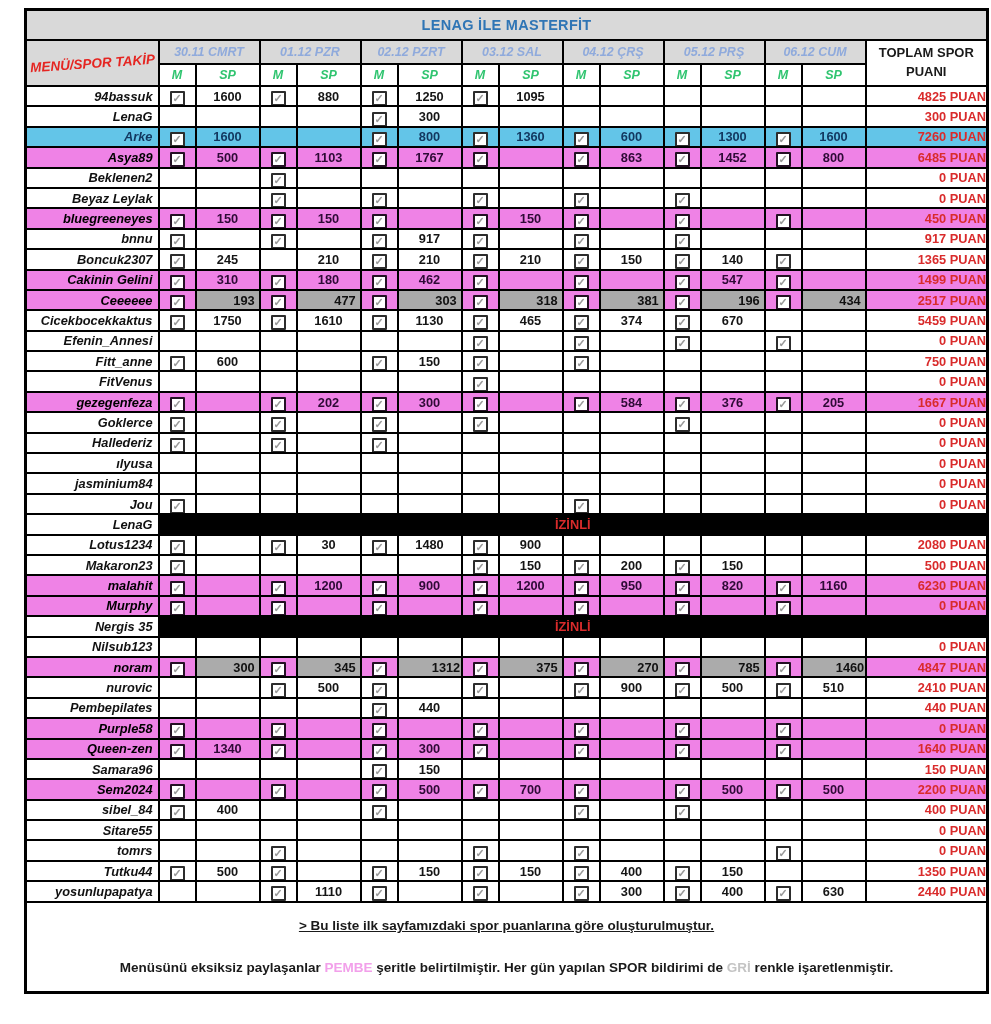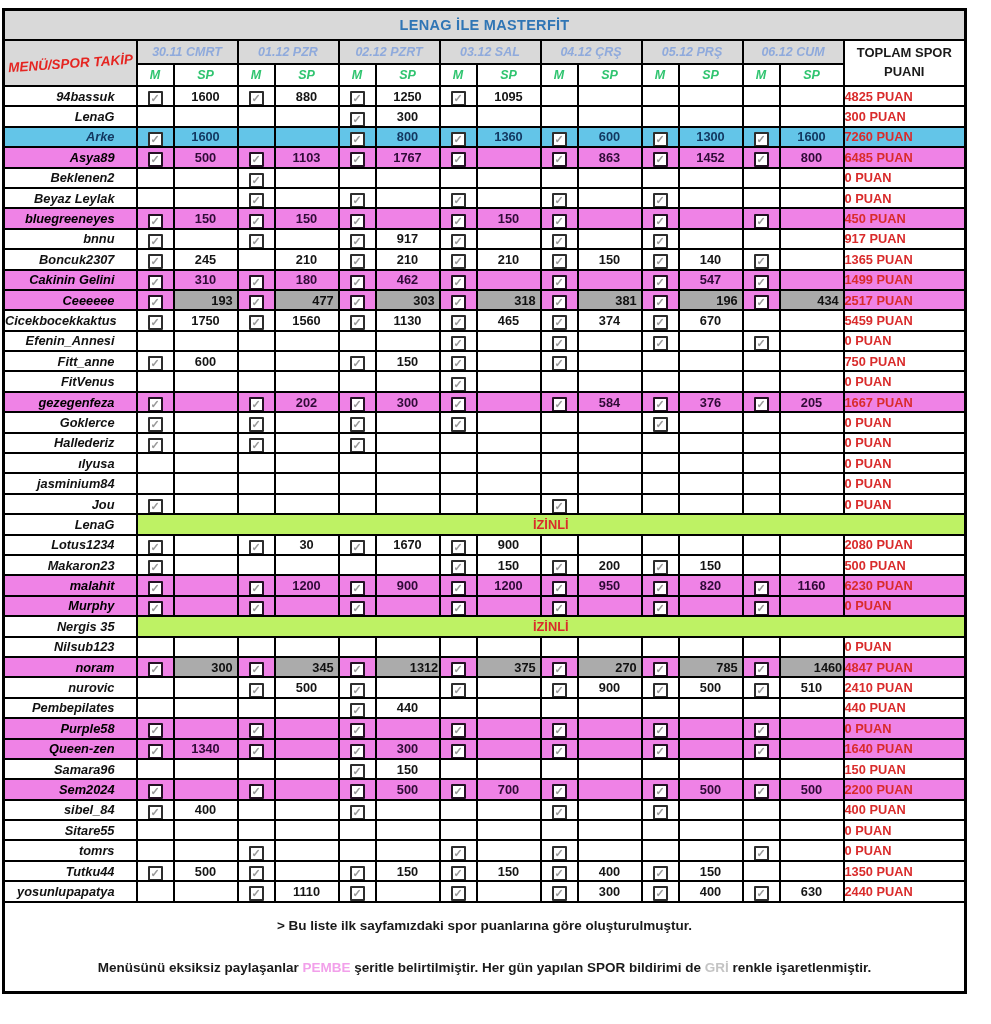--- a/index.html
+++ b/index.html
@@ -1,46 +1,46 @@
 <!DOCTYPE html>
 <html><head>
 <meta charset="utf-8">
 <style>
   html,body{margin:0;padding:0;width:991px;height:1024px;background:#ffffff;overflow:hidden;
     font-family:"Liberation Sans", sans-serif;}
-  .sheet{position:absolute;left:2px;top:8px;}
+  .sheet{position:absolute;left:24px;top:8px;}
   table{border-collapse:collapse;table-layout:fixed;width:962px;border:3px solid #000;}
   th,td{border:2px solid #000;padding:0;overflow:hidden;white-space:nowrap;vertical-align:middle;}
   
   .title-row th{height:28px;background:#d9d9d9;color:#2f75b5;font-size:14.5px;font-weight:bold;text-align:center;letter-spacing:.3px;}
   th.day{height:22px;background:#d9d9d9;color:#8faadc;font-style:italic;font-weight:bold;font-size:12.5px;text-align:center;}
   th.corner{background:#d9d9d9;color:#e52521;font-style:italic;font-weight:bold;font-size:13.5px;text-align:center;}
   th.corner span{display:inline-block;transform:rotate(-4deg);}
   th.total-h{background:#ffffff;color:#1a1a1a;font-weight:bold;font-size:13px;line-height:1.45;text-align:center;}
   .msp-row th{height:20px;background:#ffffff;color:#2fc46f;font-style:italic;font-weight:bold;font-size:12.5px;text-align:center;}
   
   tbody tr{height:20.4px;}
-  td.name{text-align:right;padding-right:21px;font-weight:bold;font-style:italic;font-size:12.8px;color:#111;}
+  td.name{text-align:right;padding-right:5px;font-weight:bold;font-style:italic;font-size:12.8px;color:#111;}
   td.mcell{text-align:center;}
   td.spv{text-align:center;font-weight:bold;font-size:12.8px;color:#151515;}
-  td.total{text-align:left;color:#d92b2b;font-weight:bold;font-size:12.8px;}
+  td.total{text-align:right;color:#d92b2b;font-weight:bold;font-size:12.8px;}
   tr.p td{background:#ef82e6;}
   tr.p td.name{color:#000000;}
   tr.p td.spv{color:#2e0a36;}
   tr.b td{background:#63c5e8;}
   tr.b td.name,tr.b td.spv{color:#12375f;}
   td.gray{background:#ababab !important;color:#111 !important;padding-left:33px;}
-  td.izinli{text-align:center;color:#d92b2b;font-weight:bold;font-size:12.8px;background:#bef264;margin-top:39px;}
+  td.izinli{text-align:center;color:#d92b2b;font-weight:bold;font-size:12.8px;background:#000000;margin-top:39px;}
   .cb{display:inline-flex;align-items:center;justify-content:center;width:11px;height:11px;
       border:2px solid #2d2d2d;background:#ffffff;color:#9a9a9a;font-size:11px;line-height:11px;
       font-weight:bold;border-radius:1px;position:relative;top:1px;}
   tr.p .cb{border-color:#241024;}
   
   tfoot td{height:88px;background:#ffffff;text-align:center;font-weight:bold;font-size:13.5px;color:#1a1a1a;}
-  .f-line1{margin:0 0 27px 0;}
+  .f-line1{margin:0 0 27px 0;text-decoration:underline;}
   .f-line2{margin:0;}
   .pink-word{color:#f2a0ea;}
   .gray-word{color:#c4c4c4;}
 </style>
 </head>
 <body>
 
 <div class="sheet">
 <table>
   <colgroup>
@@ -293,21 +293,21 @@
           <td class="spv gray">196</td>
           <td class="mcell"><span class="cb">✓</span></td>
           <td class="spv gray">434</td>
           <td class="total">2517 PUAN</td>
         </tr>
         <tr class="w">
           <td class="name">Cicekbocekkaktus</td>
           <td class="mcell"><span class="cb">✓</span></td>
           <td class="spv">1750</td>
           <td class="mcell"><span class="cb">✓</span></td>
-          <td class="spv">1560</td>
+          <td class="spv">1610</td>
           <td class="mcell"><span class="cb">✓</span></td>
           <td class="spv">1130</td>
           <td class="mcell"><span class="cb">✓</span></td>
           <td class="spv">465</td>
           <td class="mcell"><span class="cb">✓</span></td>
           <td class="spv">374</td>
           <td class="mcell"><span class="cb">✓</span></td>
           <td class="spv">670</td>
           <td class="mcell"></td>
           <td class="spv"></td>
@@ -479,21 +479,21 @@
           <td class="name">LenaG</td>
           <td colspan="15" class="izinli">İZİNLİ</td>
         </tr>
         <tr class="w">
           <td class="name">Lotus1234</td>
           <td class="mcell"><span class="cb">✓</span></td>
           <td class="spv"></td>
           <td class="mcell"><span class="cb">✓</span></td>
           <td class="spv">30</td>
           <td class="mcell"><span class="cb">✓</span></td>
-          <td class="spv">1670</td>
+          <td class="spv">1480</td>
           <td class="mcell"><span class="cb">✓</span></td>
           <td class="spv">900</td>
           <td class="mcell"></td>
           <td class="spv"></td>
           <td class="mcell"></td>
           <td class="spv"></td>
           <td class="mcell"></td>
           <td class="spv"></td>
           <td class="total">2080 PUAN</td>
         </tr>

